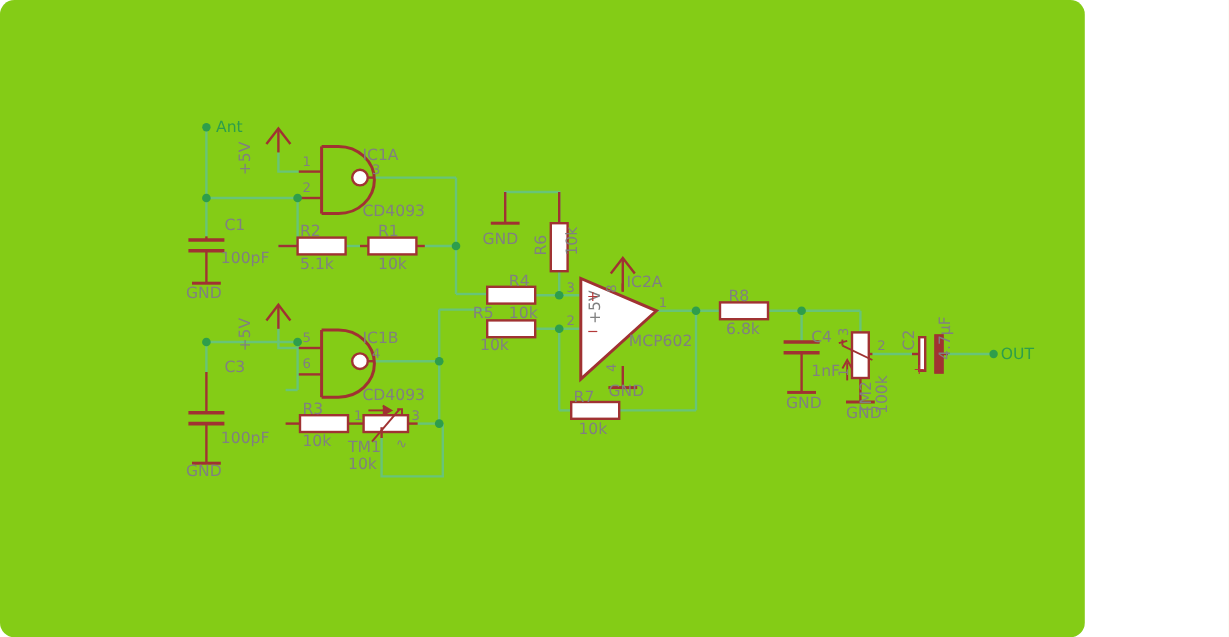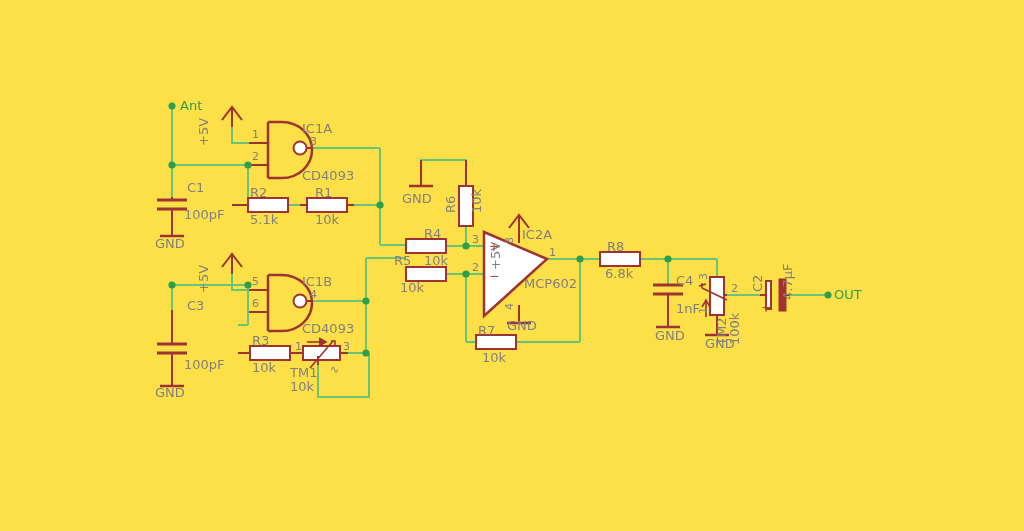--- a/index.html
+++ b/index.html
@@ -1,17 +1,17 @@
 <!DOCTYPE html>
 <html><head>
 <meta charset="utf-8">
 <style>
   html,body{margin:0;padding:0;background:#ffffff;}
-  #sheet{position:relative;width:1024px;height:531px;background:#fde047;
-         font-family:"DejaVu Sans","Liberation Sans",sans-serif;}
+  #sheet{position:relative;width:904px;height:531px;background:#84cc16;
+         font-family:"DejaVu Sans","Liberation Sans",sans-serif;border-radius:12px;}
   svg{display:block;}
   .lbl{fill:#808080;font-family:"DejaVu Sans","Liberation Sans",sans-serif;font-size:13px;}
   .lbl-net{fill:#2e9e4b;font-family:"DejaVu Sans","Liberation Sans",sans-serif;font-size:13px;}
   .pin{fill:#808080;font-family:"DejaVu Sans","Liberation Sans",sans-serif;font-size:11px;}
   .plusminus{fill:#b33a3a;font-family:"DejaVu Sans","Liberation Sans",sans-serif;font-size:12px;}
 </style>
 </head>
 <body>
 
 <div id="sheet">

